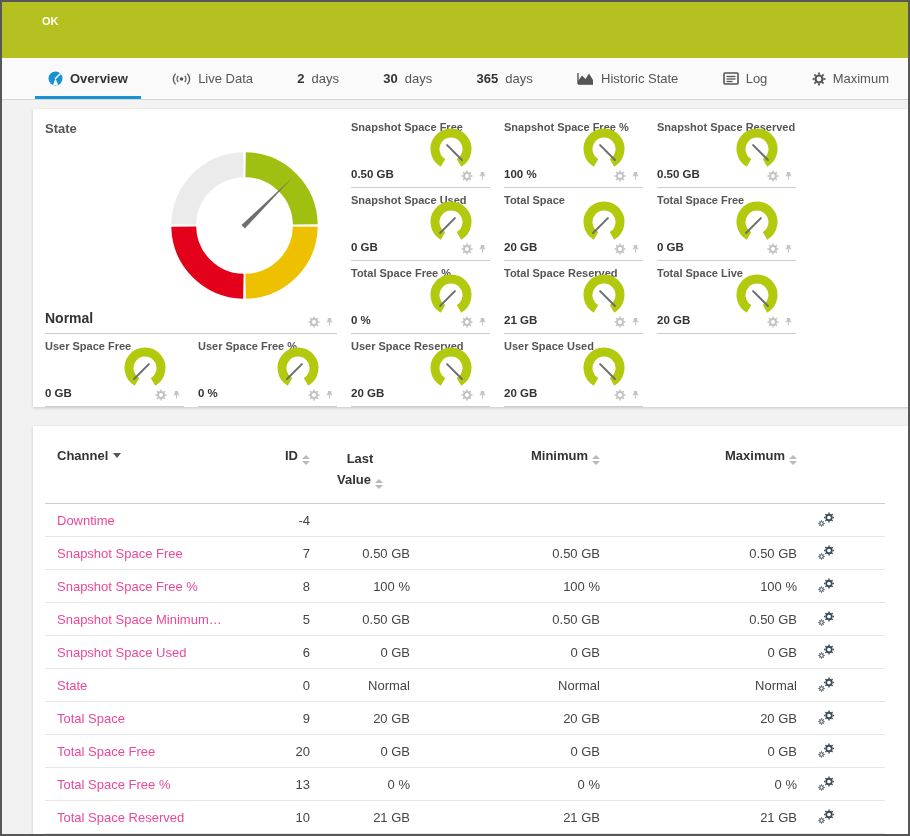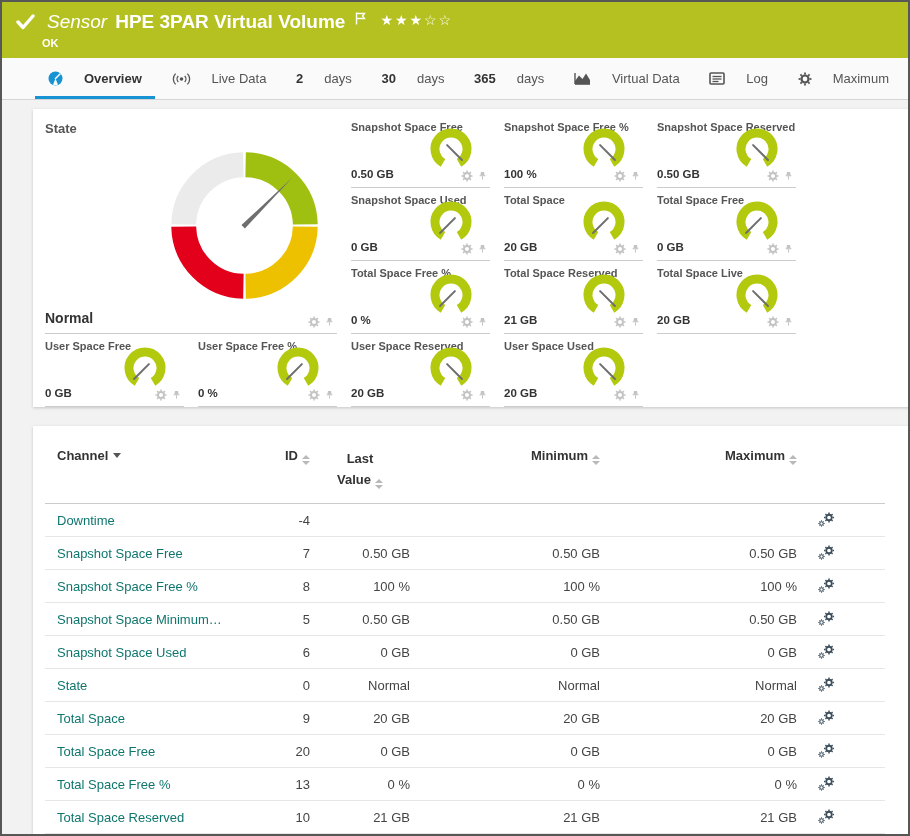--- a/index.html
+++ b/index.html
@@ -22,21 +22,21 @@
   .sensor-title { font-size:19px; font-weight:bold; }
   .flag-icon { margin:-8px 0 0 2px; }
   .stars { font-size:14px; letter-spacing:2px; margin:-4px 0 0 6px; }
   .status-ok { font-size:11px; font-weight:bold; margin:4px 0 0 26px; }
   
   .tabbar {
     height:42px; background:#fafafa; border-bottom:1px solid #d5d5d5;
     display:flex; align-items:stretch; justify-content:space-between;
     padding:0 6px 0 33px; font-size:13px; color:#555;
   }
-  .tab { display:flex; align-items:center; gap:21px; padding:0 13px; cursor:pointer; white-space:nowrap; }
+  .tab { display:flex; align-items:center; gap:7px; padding:0 13px; cursor:pointer; white-space:nowrap; }
   .tab .num { font-weight:bold; color:#333; }
   .tab.active { border-bottom:3px solid var(--accent-blue); padding-top:3px; font-weight:bold; color:#333; }
   .tab svg { display:block; }
   
   .panel {
     position:absolute; left:31px; width:896px; background:#fff;
     box-shadow:0 1px 3px rgba(0,0,0,.18);
   }
   .gauges-panel { top:107px; height:298px; padding:6px 12px 0 12px; }
   .table-panel  { top:424px; height:410px; overflow:hidden; }
@@ -59,21 +59,21 @@
   table.channels { border-collapse:collapse; width:840px; margin:0 12px; table-layout:fixed; }
   th { font-size:13px; font-weight:bold; color:#333; padding:22px 0 13px 0; border-bottom:1px solid #ccc; vertical-align:top; }
   th.col-channel { width:200px; text-align:left; padding-left:12px; }
   th.col-id { width:65px; text-align:right; }
   th.col-last { width:100px; }
   th.col-min { width:190px; text-align:right; }
   th.col-max { width:197px; text-align:right; }
   th.col-gear { width:88px; }
   .lastvalue-wrap { width:58px; margin:0 auto; text-align:center; line-height:21px; }
   td { height:33px; font-size:13px; color:#444; border-bottom:1px solid #e6e6e6; }
-  td.c-channel { text-align:left; padding-left:12px; color:#0f766e; }
+  td.c-channel { text-align:left; padding-left:12px; color:#ec4899; }
   td.c-id, td.c-last, td.c-min, td.c-max { text-align:right; }
   td.c-gear { text-align:right; padding-right:50px; color:var(--settings-icon); }
   td.c-gear svg { vertical-align:middle; cursor:pointer; }
   
   .sort { display:inline-flex; flex-direction:column; gap:2px; margin-left:4px; vertical-align:1px; }
   .sort i { display:block; width:0; height:0; border-left:4px solid transparent; border-right:4px solid transparent; }
   .sort .up { border-bottom:4px solid #b9b9b9; }
   .sort .dn { border-top:4px solid #b9b9b9; }
   .sort-desc { display:inline-block; width:0; height:0; margin-left:5px; vertical-align:2px;
     border-left:4px solid transparent; border-right:4px solid transparent; border-top:5px solid #555; }
@@ -101,32 +101,20 @@
       <path d="M7.2,2.5 h5.6 l1,6 h-7.6 z" fill="currentColor"></path>
       <rect x="4.8" y="8.5" width="10.4" height="2" fill="currentColor"></rect>
       <line x1="10" y1="10.5" x2="10" y2="16.5" stroke="currentColor" stroke-width="1.8"></line>
     </symbol>
   </defs>
 </svg>
 
 <div>
 
   <header class="topbar">
-    <div class="topbar-line1">
-      <svg class="check-icon" width="19" height="16" viewBox="0 0 19 16">
-        <polyline points="2,8 7,13.5 17,2" fill="none" stroke="#fff" stroke-width="3.4" stroke-linecap="round" stroke-linejoin="round"></polyline>
-      </svg>
-      <span class="kicker">Sensor</span>
-      <span class="sensor-title">HPE 3PAR Virtual Volume</span>
-      <svg class="flag-icon" width="11" height="13" viewBox="0 0 11 13">
-        <line x1="1.5" y1="0.5" x2="1.5" y2="12.5" stroke="#fff" stroke-width="1.4"></line>
-        <path d="M1.5,1.5 h8 l-2,2.5 2,2.5 h-8" fill="none" stroke="#fff" stroke-width="1.3"></path>
-      </svg>
-      <span class="stars">★★★☆☆</span>
-    </div>
     <div class="status-ok">OK</div>
   </header>
 
   <nav class="tabbar">
     <div class="tab active">
       <svg width="15" height="15" viewBox="0 0 15 15">
         <circle cx="7.5" cy="7.5" r="7" fill="#1792d2"></circle>
         <path d="M5,13.8 A7,7 0 0 0 10,13.8 L7.5,7.5 z" fill="#fafafa"></path>
         <line x1="7.5" y1="7.5" x2="12" y2="3" stroke="#fafafa" stroke-width="1.6" stroke-linecap="round"></line>
       </svg>
@@ -155,21 +143,21 @@
     <div class="tab">
       <span class="num">365</span>
       <span>days</span>
     </div>
     <div class="tab">
       <svg width="17" height="13" viewBox="0 0 17 13">
         <path d="M1,12 L1,9 5,3.5 8.5,7 12,1.5 16,8 16,12 z" fill="#555"></path>
         <line x1="1" y1="1" x2="1" y2="12" stroke="#555" stroke-width="1.4"></line>
         <line x1="1" y1="12" x2="16" y2="12" stroke="#555" stroke-width="1.6"></line>
       </svg>
-      <span>Virtual Data</span>
+      <span>Historic State</span>
     </div>
     <div class="tab">
       <svg width="16" height="13" viewBox="0 0 16 13">
         <rect x="1" y="1" width="14" height="11" rx="1" fill="none" stroke="#555" stroke-width="1.6"></rect>
         <line x1="3.5" y1="4.5" x2="12.5" y2="4.5" stroke="#555" stroke-width="1.3"></line>
         <line x1="3.5" y1="7" x2="12.5" y2="7" stroke="#555" stroke-width="1.3"></line>
         <line x1="3.5" y1="9.5" x2="9.5" y2="9.5" stroke="#555" stroke-width="1.3"></line>
       </svg>
       <span>Log</span>
     </div>

